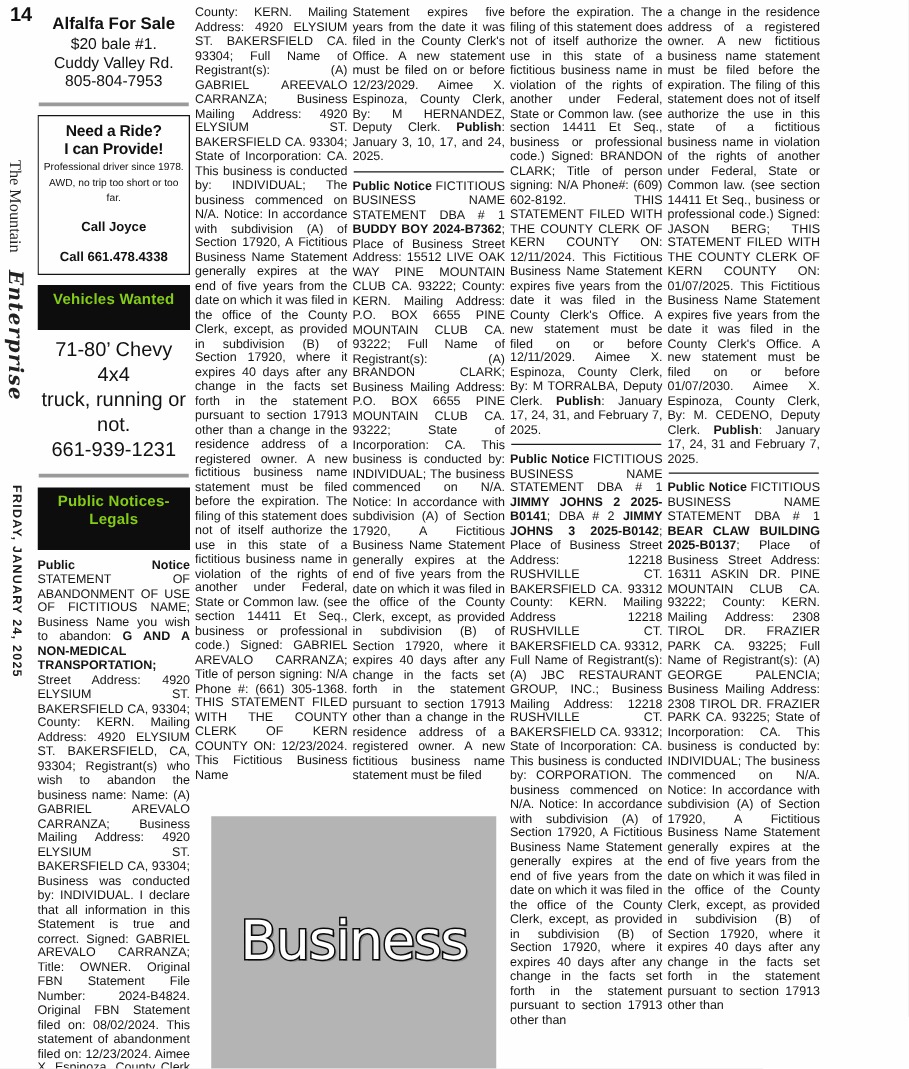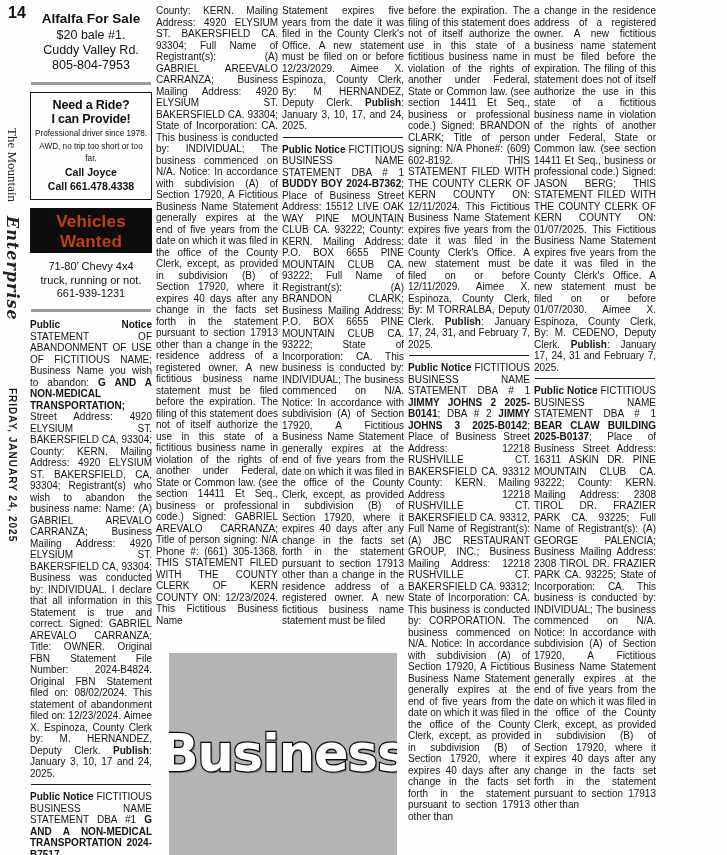--- a/index.html
+++ b/index.html
@@ -66,42 +66,42 @@
     height:3px;background:#9a9a9a;
     margin:8px 1px 7px 1px;
   }
   .ride-box{
     border:1.5px solid #151515;
     padding:5px 3px 6px 3px;
     text-align:center;
   }
   .ride-box .ride-title{font-size:12.5px;font-weight:bold;line-height:1.15;letter-spacing:-0.2px;}
   .ride-box .ride-detail{font-size:8.2px;line-height:1.35;margin-top:2px;}
-  .ride-box .ride-contact{font-size:10.5px;font-weight:bold;line-height:1.2;margin-top:2px;}
+  .ride-box .ride-contact{font-size:10.5px;font-weight:bold;line-height:1.2;margin-top:12px;}
   .black-bar{
-    background:#0d0d0d;color:#c2410c;
-    font-weight:bold;font-size:17px;
-    text-align:center;padding:4px 0 1px 0;
+    background:#0d0d0d;color:#84cc16;
+    font-weight:bold;font-size:12px;
+    text-align:center;padding:4px 0 18px 0;
     margin:8px 0 7px 0;
     letter-spacing:0.2px;
   }
-  .ad-chevy{font-size:11px;line-height:1.25;margin:2px 0 2px 0;}
+  .ad-chevy{font-size:16px;line-height:1.25;margin:2px 0 2px 0;}
   
   .biz-banner{
     position:absolute;left:169px;top:653px;
     width:228px;height:202px;
     background:#b4b4b4;
     display:flex;flex-direction:column;
     align-items:center;justify-content:center;
     gap:4px;box-sizing:border-box;
     overflow:hidden;
   }
   .biz-word{
     font-family:"DejaVu Sans",sans-serif;
-    font-weight:bold;font-size:51px;line-height:1.05;
+    font-weight:normal;font-size:43px;line-height:1.05;
     color:#fff;
     -webkit-text-stroke:2.4px #0a0a0a;
     paint-order:stroke fill;
     letter-spacing:-1px;
     text-shadow:2px 2px 0 rgba(0,0,0,0.25);
   }
   .biz-sub{
     font-family:"DejaVu Sans",sans-serif;
     font-weight:bold;font-size:21px;line-height:1.1;
     color:#fff;
@@ -149,20 +149,21 @@
       <div class="black-bar">Vehicles Wanted</div>
 
       <div class="ad ad-chevy">
         <div>71-80’ Chevy 4x4</div>
         <div>truck, running or not.</div>
         <div>661-939-1231</div>
       </div>
 
       <div class="gray-rule"></div>
 
+      <div class="black-bar">Public Notices-Legals</div>
 
       <div class="legal"><span class="bold">Public Notice</span><span> STATEMENT OF ABANDONMENT OF USE OF FICTITIOUS NAME; Business Name you wish to abandon: </span><span class="bold">G AND A NON-MEDICAL TRANSPORTATION;</span><span> Street Address: 4920 ELYSIUM ST. BAKERSFIELD CA, 93304; County: KERN. Mailing Address: 4920 ELYSIUM ST. BAKERSFIELD, CA, 93304; Registrant(s) who wish to abandon the business name: Name: (A) GABRIEL AREVALO CARRANZA; Business Mailing Address: 4920 ELYSIUM ST. BAKERSFIELD CA, 93304; Business was conducted by: INDIVIDUAL. I declare that all information in this Statement is true and correct. Signed: GABRIEL AREVALO CARRANZA; Title: OWNER. Original FBN Statement File Number: 2024-B4824. Original FBN Statement filed on: 08/02/2024. This statement of abandonment filed on: 12/23/2024. Aimee X. Espinoza, County Clerk by: M. HERNANDEZ, Deputy Clerk. </span><span class="bold">Publish</span><span>: January 3, 10, 17 and 24, 2025.</span></div>
       <hr class="notice-rule">
       <div class="legal"><span class="bold">Public Notice</span><span> FICTITIOUS BUSINESS NAME STATEMENT DBA #1 </span><span class="bold">G AND A NON-MEDICAL TRANSPORTATION 2024-B7517</span></div>
     </div>
 
     <div class="col short">
       <div class="legal"><span>County: KERN. Mailing Address: 4920 ELYSIUM ST. BAKERSFIELD CA. 93304; Full Name of Registrant(s): (A) GABRIEL AREEVALO CARRANZA; Business Mailing Address: 4920 ELYSIUM ST. BAKERSFIELD CA. 93304; State of Incorporation: CA. This business is conducted by: INDIVIDUAL; The business commenced on N/A. Notice: In accordance with subdivision (A) of Section 17920, A Fictitious Business Name Statement generally expires at the end of five years from the date on which it was filed in the office of the County Clerk, except, as provided in subdivision (B) of Section 17920, where it expires 40 days after any change in the facts set forth in the statement pursuant to section 17913 other than a change in the residence address of a registered owner. A new fictitious business name statement must be filed before the expiration. The filing of this statement does not of itself authorize the use in this state of a fictitious business name in violation of the rights of another under Federal, State or Common law. (see section 14411 Et Seq., business or professional code.) Signed: GABRIEL AREVALO CARRANZA; Title of person signing: N/A Phone #: (661) 305-1368. THIS STATEMENT FILED WITH THE COUNTY CLERK OF KERN COUNTY ON: 12/23/2024. This Fictitious Business Name</span></div>
     </div>
 

